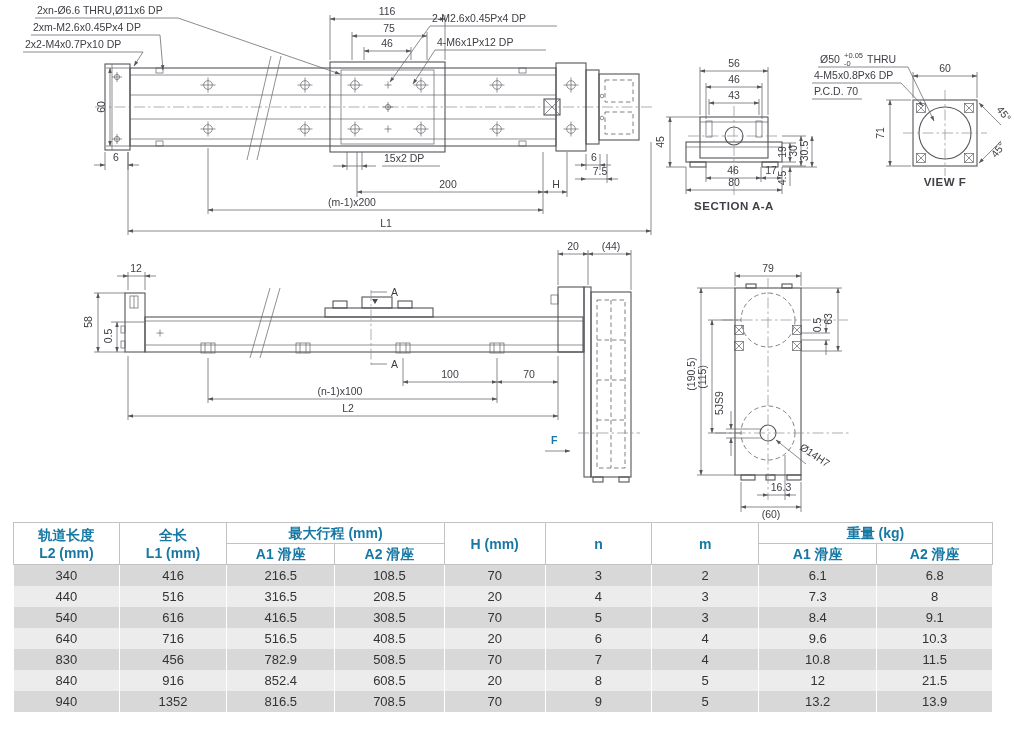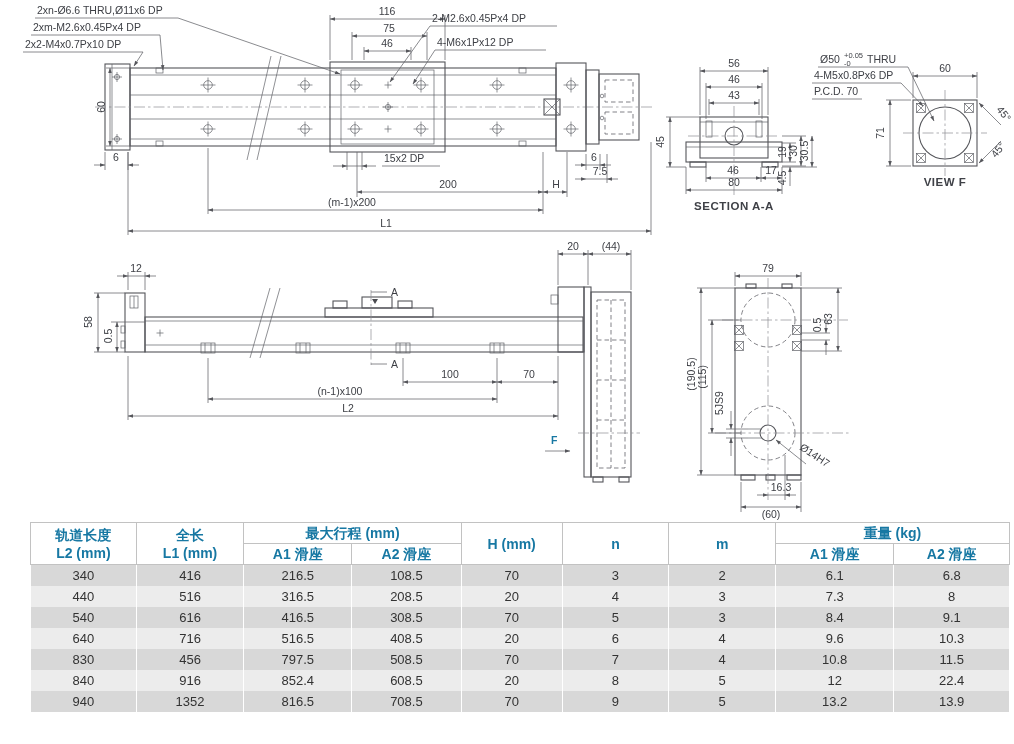--- a/index.html
+++ b/index.html
@@ -9,21 +9,21 @@
   .ln{stroke:#54555a;stroke-width:1.1;fill:none;}
   .tn{stroke:#606167;stroke-width:.7;fill:none;}
   .dim{stroke:#63646a;stroke-width:.75;fill:none;}
   .cl{stroke:#8d8e93;stroke-width:.7;fill:none;stroke-dasharray:11 3 2.5 3;}
   .hid{stroke:#6b6c71;stroke-width:.85;fill:none;stroke-dasharray:4.5 3;}
   .dt{font:10.5px "Liberation Sans","DejaVu Sans",sans-serif;fill:#3e4046;}
   .dts{font:7.5px "Liberation Sans","DejaVu Sans",sans-serif;fill:#3e4046;}
   .lbl{font:600 11.5px "Liberation Sans","DejaVu Sans",sans-serif;fill:#3f4147;letter-spacing:.5px;}
   .acc{fill:#1778a3;font-weight:700;}
   .mid{text-anchor:middle;}
-  .spec{position:absolute;left:30px;top:522px;width:980px;border-collapse:collapse;
+  .spec{position:absolute;left:13px;top:522px;width:980px;border-collapse:collapse;
         table-layout:fixed;font-family:"Liberation Sans","DejaVu Sans",sans-serif;}
   .spec th{border:1px solid #c2c2c2;background:#fff;color:#1778a3;font-size:14px;
            font-weight:700;padding:1px 0;line-height:1.3;text-align:center;}
   .spec th span{display:block;}
   .spec td{text-align:center;font-size:13px;color:#333;height:21px;padding:0;
            border-left:1px solid #fff;border-right:1px solid #fff;}
   .spec tbody tr:nth-child(odd) td{background:#d8d8d8;}
   .spec tbody tr:nth-child(even) td{background:#ececec;}
 </style>
 </head>
@@ -481,38 +481,38 @@
           <td>408.5</td>
           <td>20</td>
           <td>6</td>
           <td>4</td>
           <td>9.6</td>
           <td>10.3</td>
     </tr>
     <tr>
       <td>830</td>
           <td>456</td>
-          <td>797.5</td>
+          <td>782.9</td>
           <td>508.5</td>
           <td>70</td>
           <td>7</td>
           <td>4</td>
           <td>10.8</td>
           <td>11.5</td>
     </tr>
     <tr>
       <td>840</td>
           <td>916</td>
           <td>852.4</td>
           <td>608.5</td>
           <td>20</td>
           <td>8</td>
           <td>5</td>
           <td>12</td>
-          <td>22.4</td>
+          <td>21.5</td>
     </tr>
     <tr>
       <td>940</td>
           <td>1352</td>
           <td>816.5</td>
           <td>708.5</td>
           <td>70</td>
           <td>9</td>
           <td>5</td>
           <td>13.2</td>

